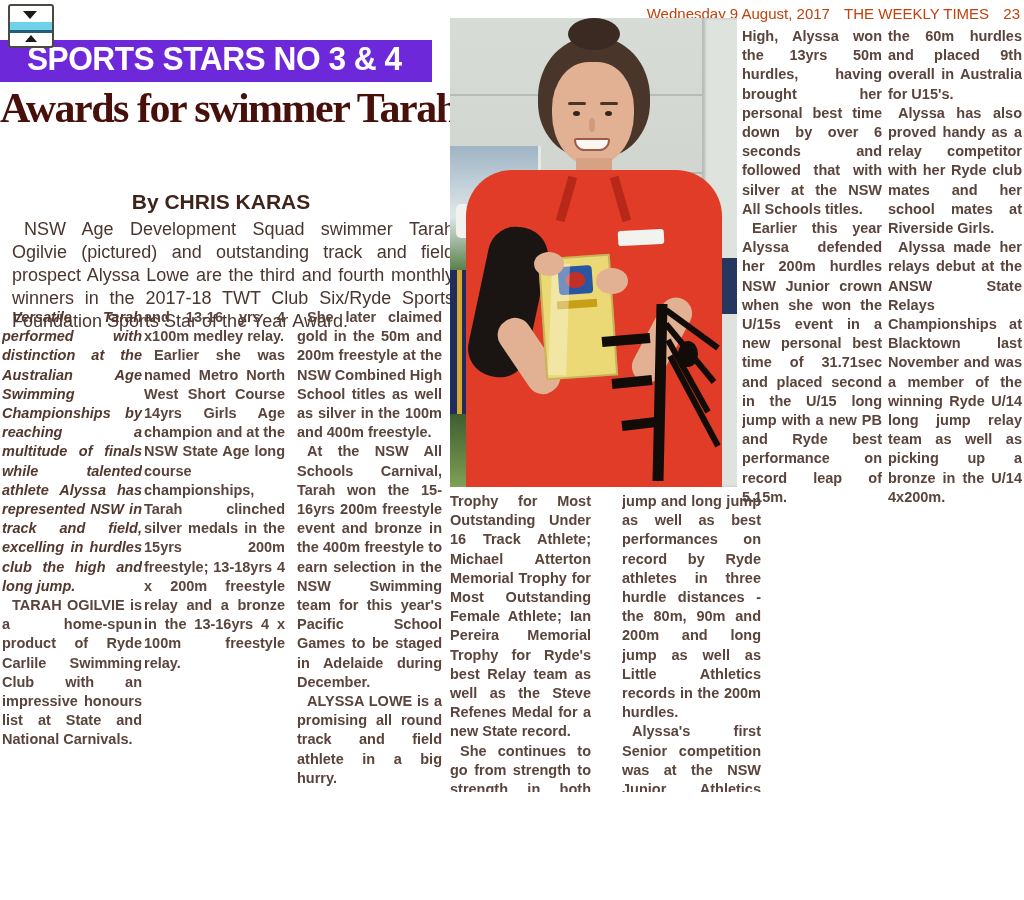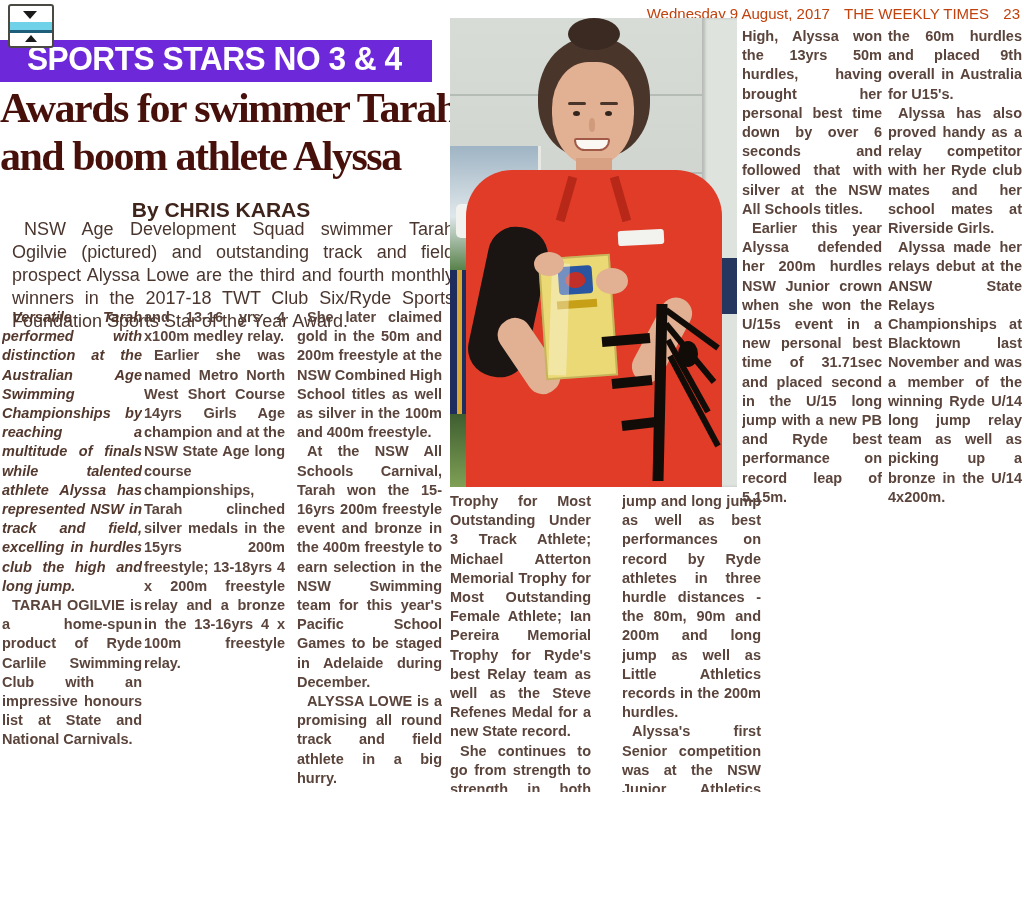--- a/index.html
+++ b/index.html
@@ -20,21 +20,21 @@
   
   .banner{position:absolute;left:0;top:40px;width:432px;height:42px;background:#6d28d9;
        display:flex;}
   .banner .banner-text{color:#ffffff;font-weight:700;font-size:33px;letter-spacing:-0.5px;
        padding-left:28px;transform:scaleX(0.96);transform-origin:left center;white-space:nowrap;}
   
   .headline{position:absolute;left:0;top:84px;width:445px;color:#47100a;
        font-family:"Liberation Serif",serif;font-weight:700;font-size:42px;line-height:48px;
        letter-spacing:-1.5px;white-space:nowrap;}
   .byline{position:absolute;left:0;top:190px;width:442px;text-align:center;
-       font-size:21px;font-weight:700;color:#3f241c;margin-top:8px;}
+       font-size:21px;font-weight:700;color:#3f241c;}
   .intro{position:absolute;left:12px;top:218px;width:442px;font-size:18px;line-height:23px;
        font-weight:400;color:#4a362e;text-align:justify;text-indent:12px;}
   
   .col{position:absolute;font-size:14.5px;line-height:19.2px;font-weight:700;color:#5a443c;
        text-align:justify;overflow:hidden;}
   .col p{margin:0;}
   .col p.ind{text-indent:10px;}
   .col p.lead{font-style:italic;color:#53382e;}
   #col0{left:2px;top:308px;width:140px;height:480px;}
   #col1{left:144px;top:308px;width:141px;height:480px;}
@@ -106,42 +106,41 @@
   <div class="band2"></div>
   <div class="tri-up"></div>
 </div>
 
 <div class="banner">
   <div class="banner-text">SPORTS STARS NO 3 &amp; 4</div>
 </div>
 
 <div class="headline">
   <div>Awards for swimmer Tarah</div>
-  <div>and boom athlete Alyssa</div>
 </div>
 
 <div class="byline">By CHRIS KARAS</div>
 
 <div class="intro">NSW Age Development Squad swimmer Tarah Ogilvie (pictured) and outstanding track and field prospect Alyssa Lowe are the third and fourth monthly winners in the 2017-18 TWT Club Six/Ryde Sports Foundation Sports Star of the Year Award.</div>
 
 <div class="col" id="col0">
     <p class="lead ind">Versatile Tarah performed with distinction at the Australian Age Swimming Championships by reaching a multitude of finals while talented athlete Alyssa has represented NSW in track and field, excelling in hurdles club the high and long jump.</p>
     <p class="ind">TARAH OGILVIE is a home-spun product of Ryde Carlile Swimming Club with an impressive honours list at State and National Carnivals.</p>
   </div>
 <div class="col" id="col1">
     <p class="">and 13-16 yrs 4 x100m medley relay.</p>
     <p class="ind">Earlier she was named Metro North West Short Course 14yrs Girls Age champion and at the NSW State Age long course championships, Tarah clinched silver medals in the 15yrs 200m freestyle; 13-18yrs 4 x 200m freestyle relay and a bronze in the 13-16yrs 4 x 100m freestyle relay.</p>
   </div>
 <div class="col" id="col2">
     <p class="ind">She later claimed gold in the 50m and 200m freestyle at the NSW Combined High School titles as well as silver in the 100m and 400m freestyle.</p>
     <p class="ind">At the NSW All Schools Carnival, Tarah won the 15-16yrs 200m freestyle event and bronze in the 400m freestyle to earn selection in the NSW Swimming team for this year's Pacific School Games to be staged in Adelaide during December.</p>
     <p class="ind">ALYSSA LOWE is a promising all round track and field athlete in a big hurry.</p>
   </div>
 <div class="col" id="col3">
-    <p class="">Trophy for Most Outstanding Under 3 Track Athlete; Michael Atterton Memorial Trophy for Most Outstanding Female Athlete; Ian Pereira Memorial Trophy for Ryde's best Relay team as well as the Steve Refenes Medal for a new State record.</p>
+    <p class="">Trophy for Most Outstanding Under 16 Track Athlete; Michael Atterton Memorial Trophy for Most Outstanding Female Athlete; Ian Pereira Memorial Trophy for Ryde's best Relay team as well as the Steve Refenes Medal for a new State record.</p>
     <p class="ind">She continues to go from strength to strength in both track, in particular hurdles, and in the field in both high and long jump. Since her first appearance for Ryde Seniors at the NSW Junior Championships in February 2016 Alyssa has added some 56cm to her long jump personal best and cut her times in the 200m hurdles by 1.5 seconds.</p>
   </div>
 <div class="col" id="col4">
     <p class="">jump and long jump as well as best performances on record by Ryde athletes in three hurdle distances - the 80m, 90m and 200m and long jump as well as Little Athletics records in the 200m hurdles.</p>
     <p class="ind">Alyssa's first Senior competition was at the NSW Junior Athletics Championships where she won a full set of medals across the three events she competed in.</p>
   </div>
 <div class="col" id="col5">
     <p class="">High, Alyssa won the 13yrs 50m hurdles, having brought her personal best time down by over 6 seconds and followed that with silver at the NSW All Schools titles.</p>
     <p class="ind">Earlier this year Alyssa defended her 200m hurdles NSW Junior crown when she won the U/15s event in a new personal best time of 31.71sec and placed second in the U/15 long jump with a new PB and Ryde best performance on record leap of 5.15m.</p>
   </div>

